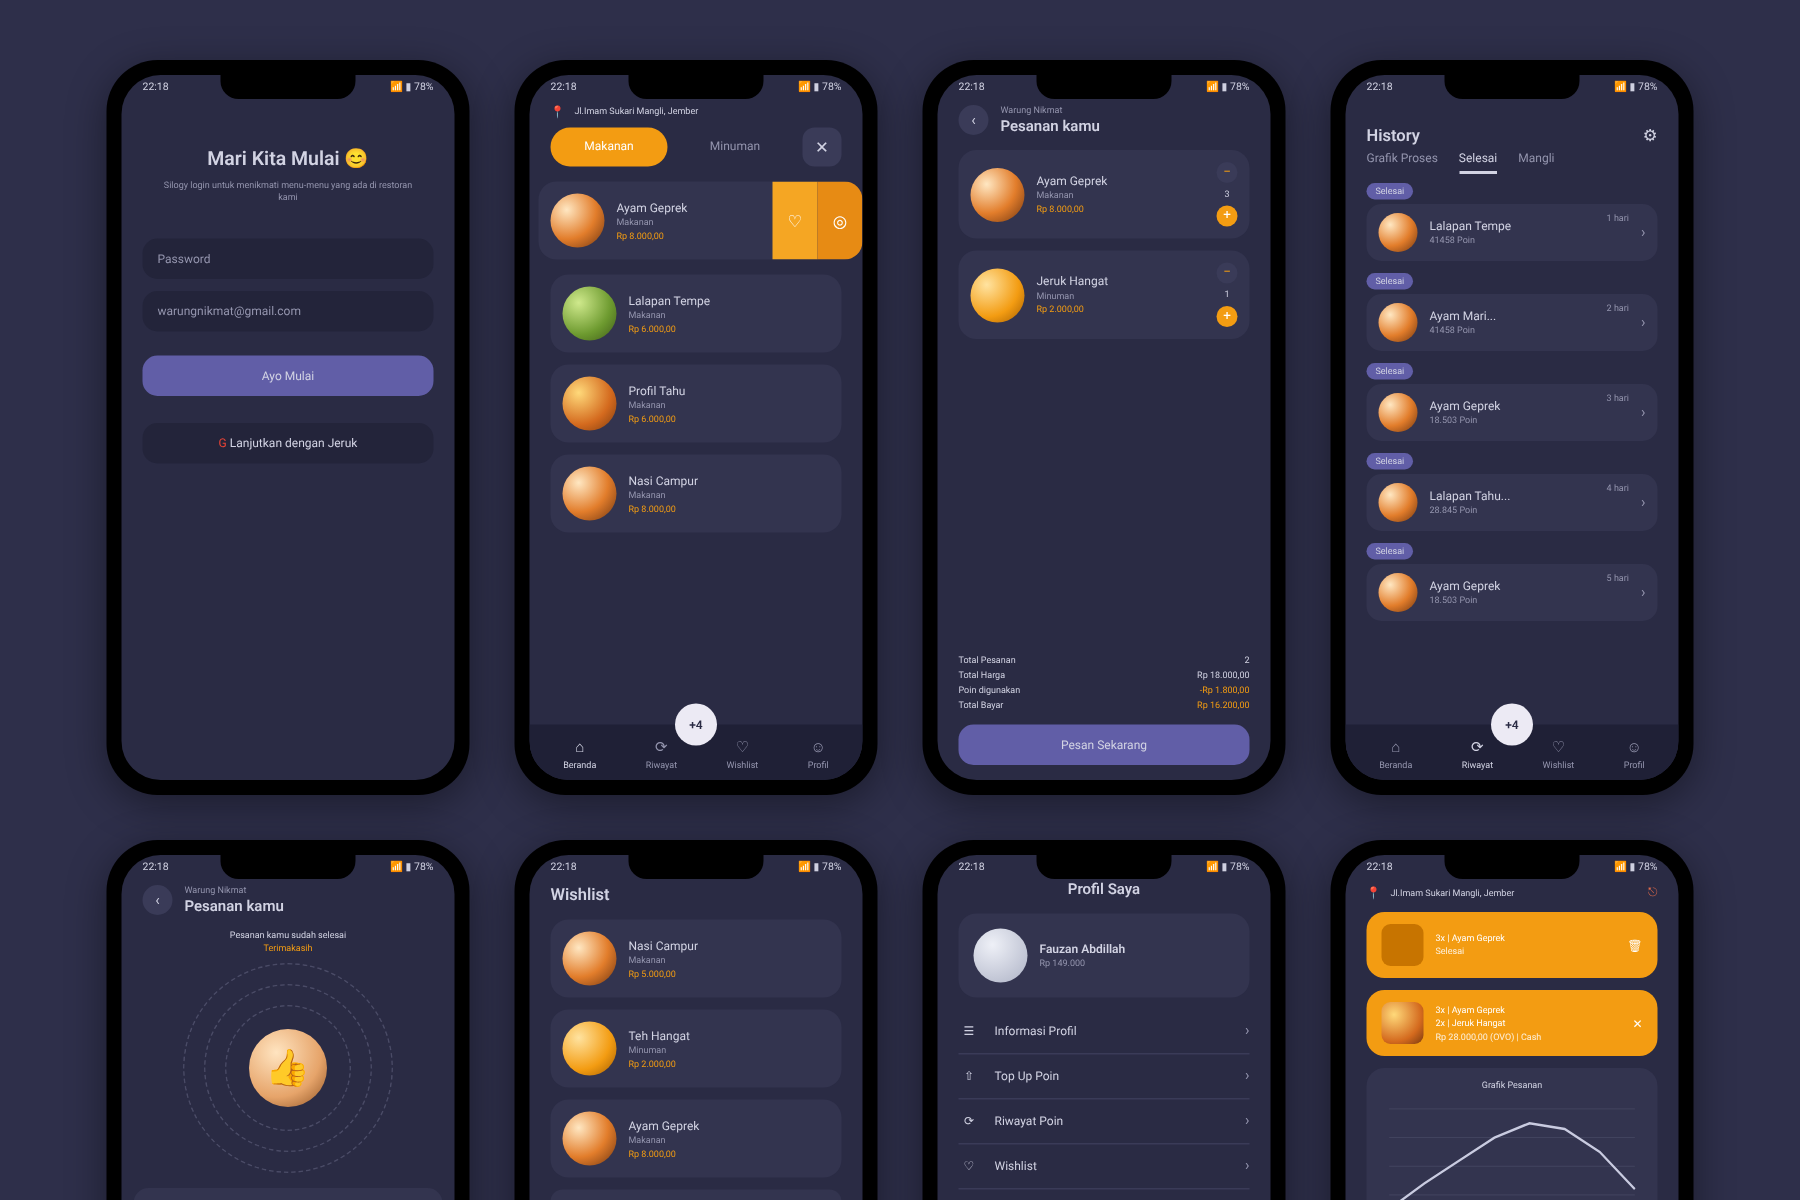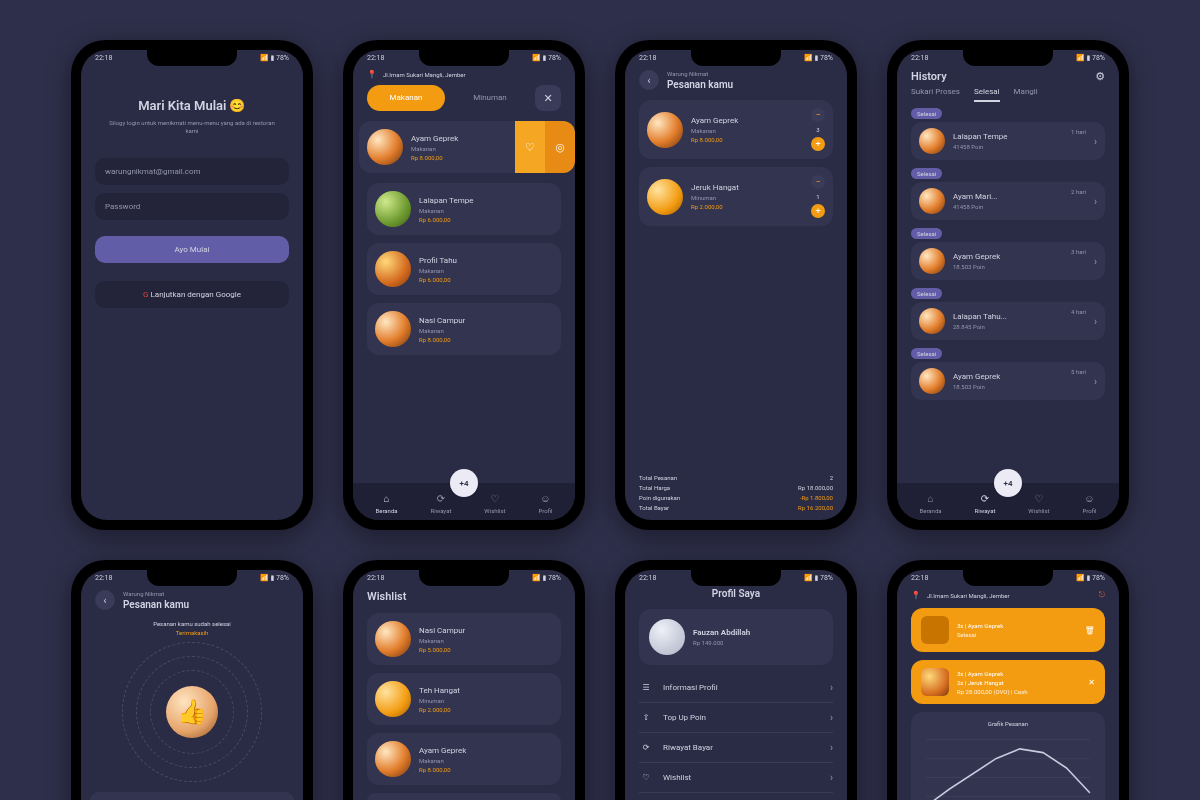--- a/index.html
+++ b/index.html
@@ -71,26 +71,26 @@
     <div class="screen">
   <div class="statusbar">
         <span>22:18</span>
         <span>📶 ▮ 78%</span>
       </div>
   <div class="section center" style="margin-top:34px">
     <div style="font-size:13px;font-weight:600;margin-bottom:6px">Mari Kita Mulai 😊</div>
     <div class="muted tiny" style="padding:0 10px;line-height:1.4">Silogy login untuk menikmati menu-menu yang ada di restoran kami</div>
   </div>
   <div class="section" style="margin-top:22px">
+    <div class="input">Password</div>
     <div class="input">warungnikmat@gmail.com</div>
-    <div class="input">Password</div>
     <div style="height:8px"></div>
     <button class="btn btn-primary">Ayo Mulai</button>
     <div style="height:18px"></div>
-    <button class="btn btn-dark"><span style="color:#ea4335">G</span> <span>Lanjutkan dengan Google</span></button>
+    <button class="btn btn-dark"><span style="color:#ea4335">G</span> <span>Lanjutkan dengan Jeruk</span></button>
   </div>
 </div>
   </div>
 
 <div class="phone">
     <div class="notch"></div>
     <div class="screen">
   <div class="statusbar">
         <span>22:18</span>
         <span>📶 ▮ 78%</span>
@@ -222,36 +222,39 @@
         </div>
     <div class="row">
           <span>Poin digunakan</span>
           <span class="accent">-Rp 1.800,00</span>
         </div>
     <div class="row">
           <span>Total Bayar</span>
           <span class="accent">Rp 16.200,00</span>
         </div>
   </div>
-</div>
-  </div>
-
-<div class="phone">
-    <div class="notch"></div>
-    <div class="screen">
-  <div class="statusbar">
-        <span>22:18</span>
-        <span>📶 ▮ 78%</span>
-      </div>
-  <div class="section" style="display:flex;justify-content:space-between;align-items:center;margin-top:6px">
+  <div class="section" style="margin-bottom:10px">
+        <button class="btn btn-primary">Pesan Sekarang</button>
+      </div>
+</div>
+  </div>
+
+<div class="phone">
+    <div class="notch"></div>
+    <div class="screen">
+  <div class="statusbar">
+        <span>22:18</span>
+        <span>📶 ▮ 78%</span>
+      </div>
+  <div class="section" style="display:flex;justify-content:space-between;align-items:center;margin-top:20px">
     <span style="font-size:11px;font-weight:600">History</span>
     <span style="font-size:11px">⚙</span>
   </div>
   <div class="histabs">
-    <span>Sukari Proses</span>
+    <span>Grafik Proses</span>
     <span class="on">Selesai</span>
     <span>Mangli</span>
   </div>
   <div class="section" id="histlist" style="overflow:hidden">
         <div><div class="pill">Selesai</div>
    <div class="listcard">
      <div class="thumb mix"></div>
      <div class="col">
               <span>Lalapan Tempe</span>
               <span class="muted tiny">41458 Poin</span>
@@ -417,21 +420,21 @@
             <span style="flex:1">Informasi Profil</span>
             <span class="chev">›</span>
           </div>
           <div class="profile-row">
             <span class="icon">⇧</span>
             <span style="flex:1">Top Up Poin</span>
             <span class="chev">›</span>
           </div>
           <div class="profile-row">
             <span class="icon">⟳</span>
-            <span style="flex:1">Riwayat Bayar</span>
+            <span style="flex:1">Riwayat Poin</span>
             <span class="chev">›</span>
           </div>
           <div class="profile-row">
             <span class="icon">♡</span>
             <span style="flex:1">Wishlist</span>
             <span class="chev">›</span>
           </div>
           <div class="profile-row"></div>
         </div>
   </div>

